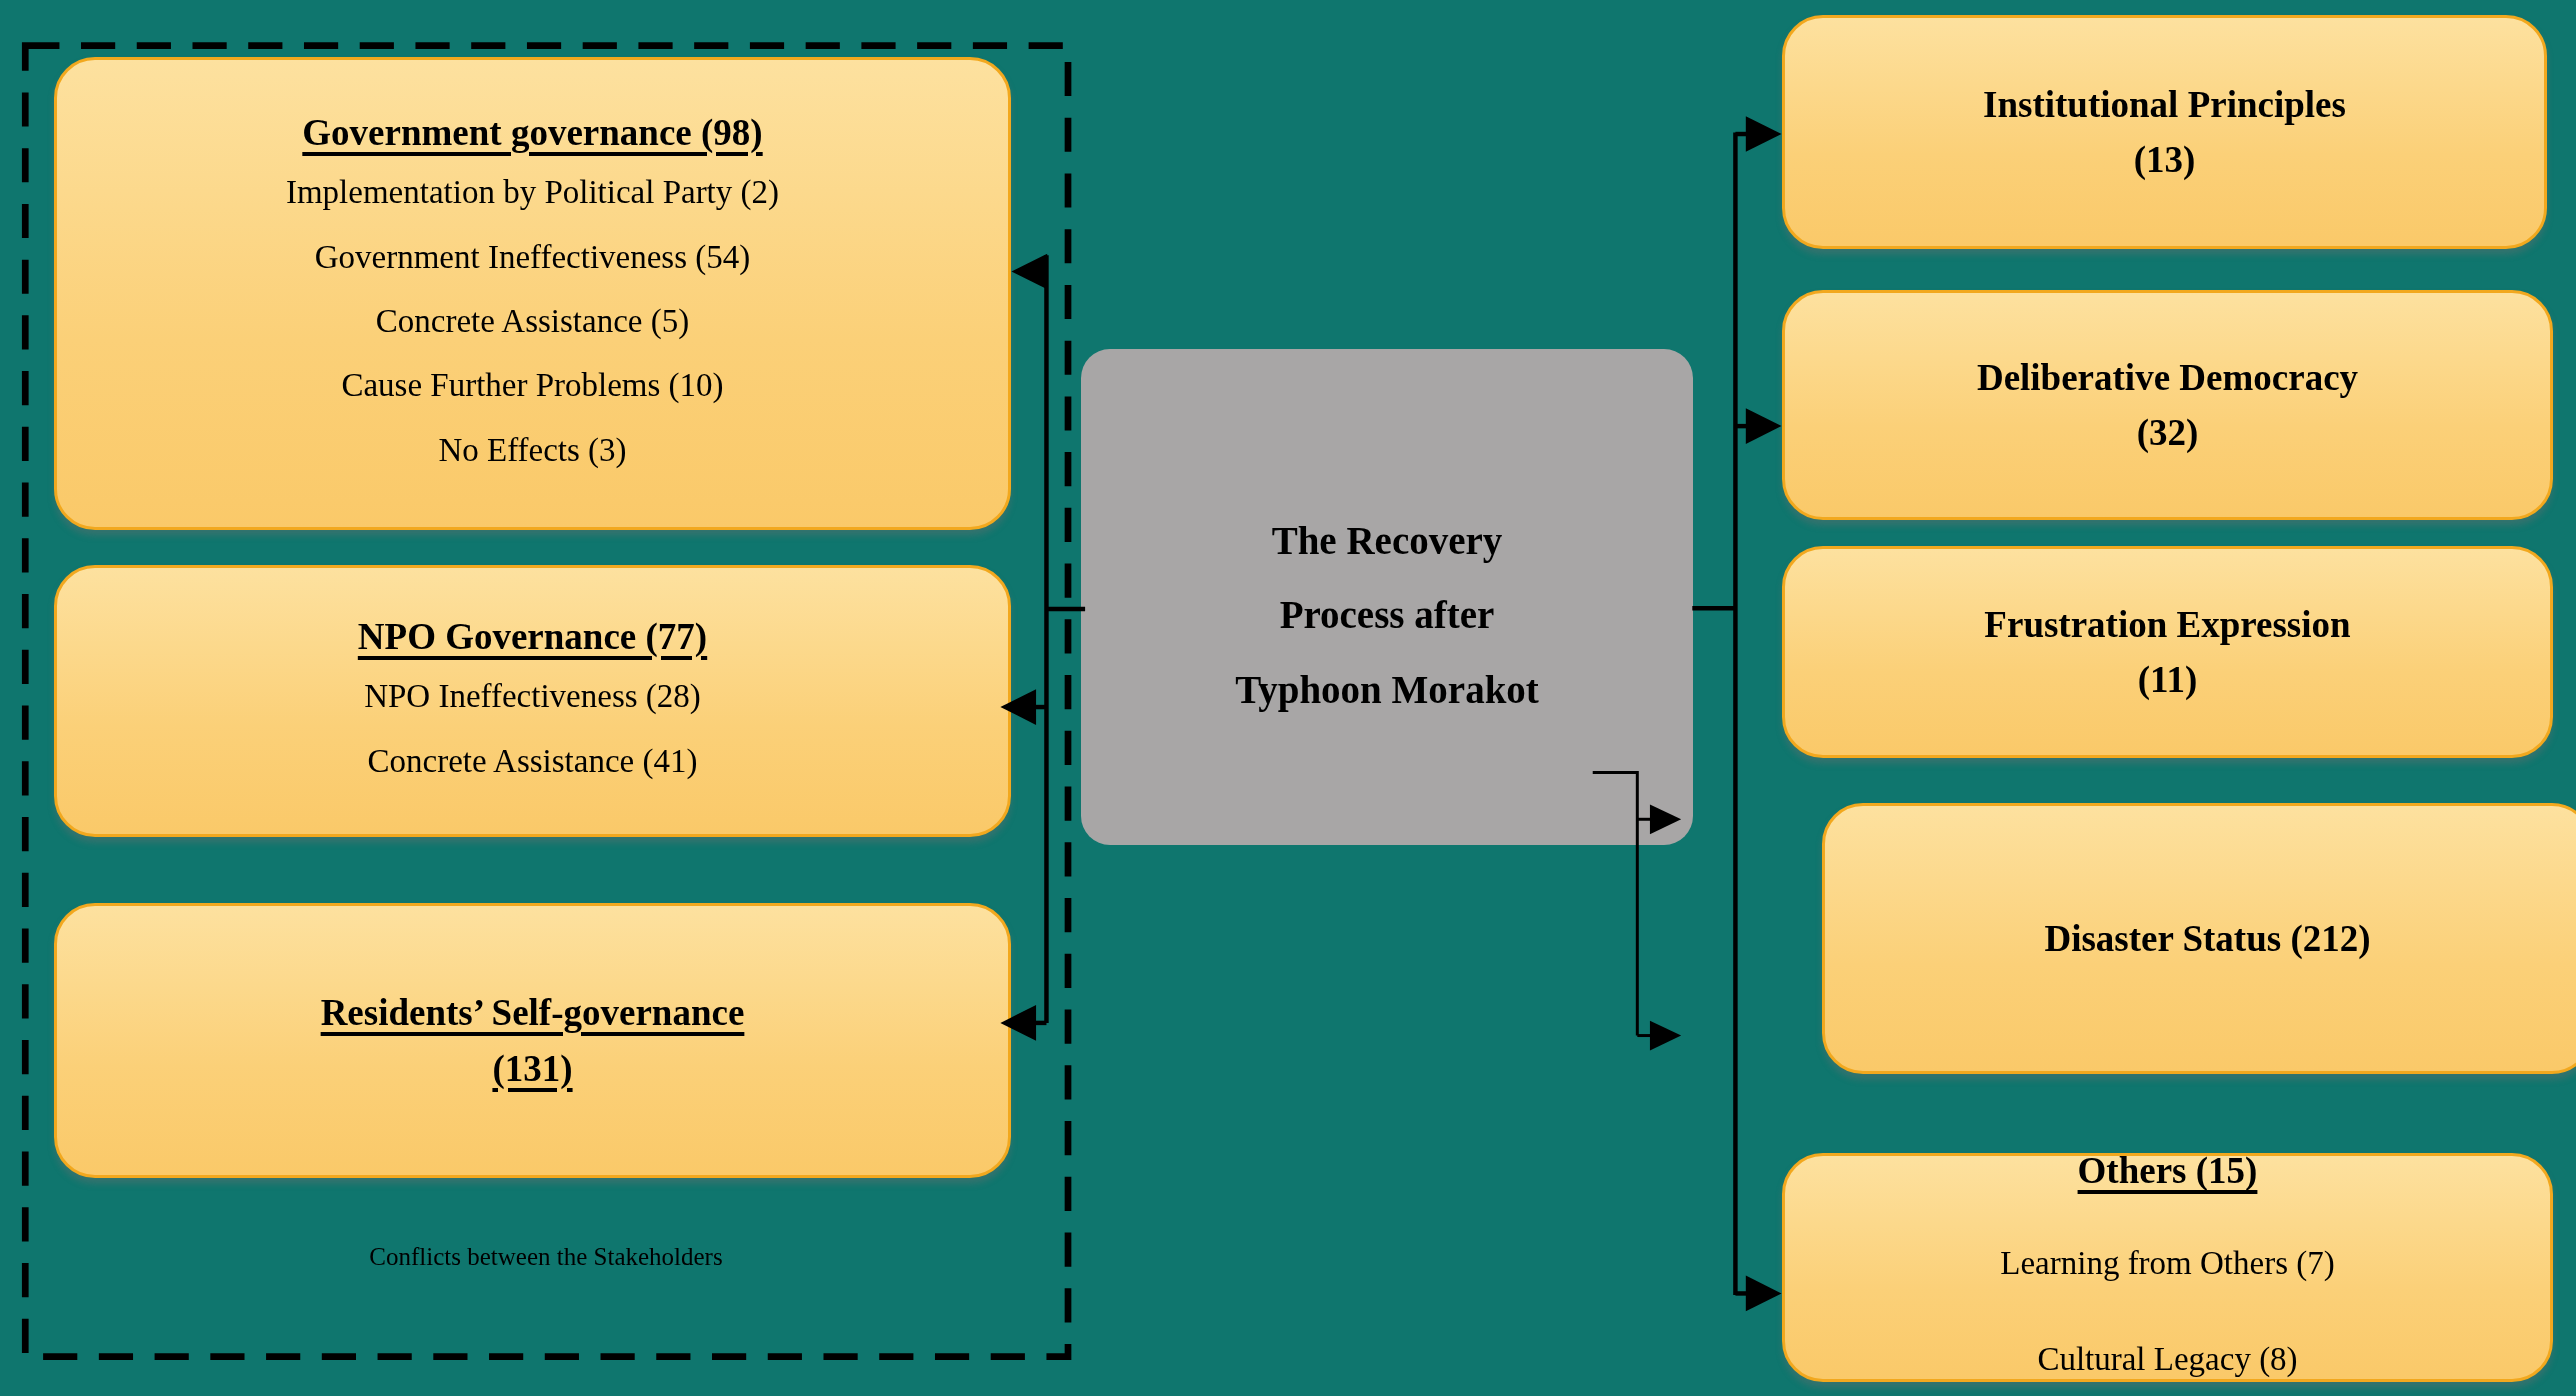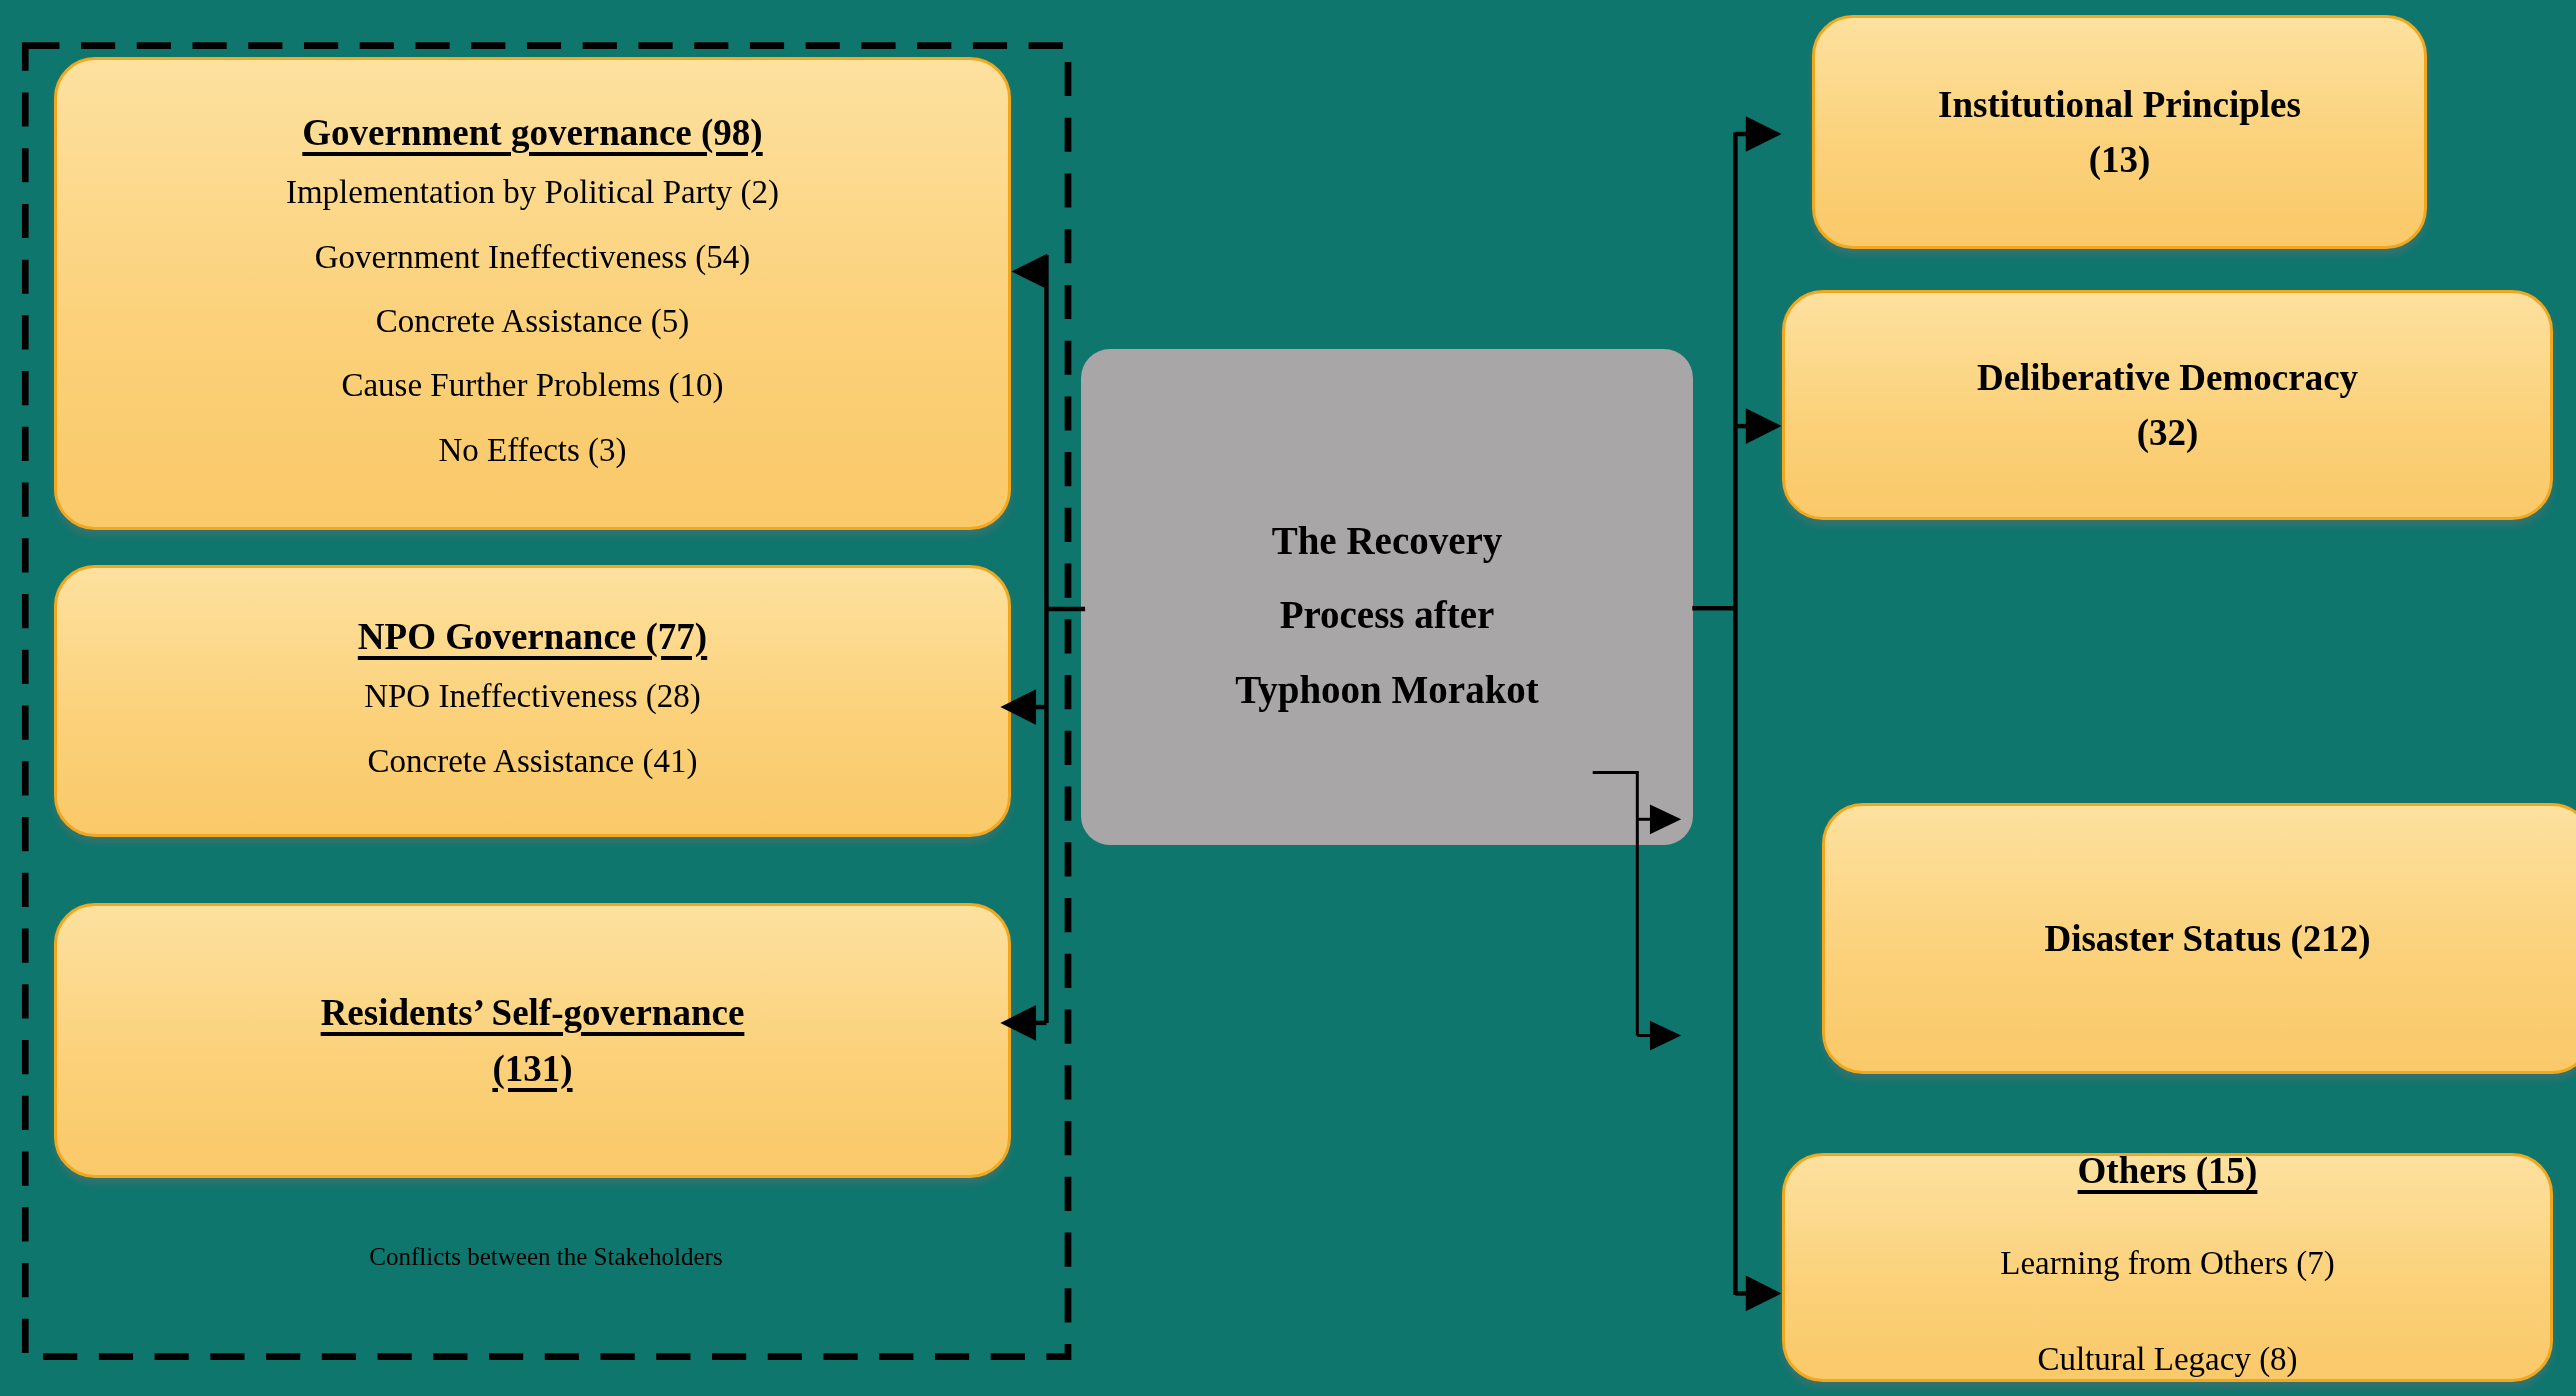--- a/index.html
+++ b/index.html
@@ -37,21 +37,21 @@
   .gray-box .gline{font-weight:bold;font-size:39px;line-height:1.9;white-space:pre;}
   .panel-label{
     position:absolute;left:24px;top:1243px;width:1044px;
     text-align:center;font-weight:normal;font-size:25px;z-index:2;
   }
   
   .b-l1{left:54px;top:57px;width:957px;height:473px;}
   .b-l2{left:54px;top:565px;width:957px;height:272px;}
   .b-l3{left:54px;top:903px;width:957px;height:275px;}
   
-  .b-r1{left:1782px;top:15px;width:615px;height:234px;margin-left:30px;}
+  .b-r1{left:1782px;top:15px;width:765px;height:234px;}
   .b-r2{left:1782px;top:290px;width:771px;height:230px;}
   .b-r3{left:1782px;top:546px;width:771px;height:212px;}
   .b-r4{left:1782px;top:803px;width:771px;height:271px;margin-left:40px;}
   .b-r5{left:1782px;top:1153px;width:771px;height:229px;gap:32px;}
 </style>
 </head>
 <body>
 
 <div class="canvas">
 
@@ -127,20 +127,24 @@
   <div class="node b-r1">
     <div class="title">Institutional Principles</div>
     <div class="title">(13)</div>
   </div>
 
   <div class="node b-r2">
     <div class="title">Deliberative Democracy</div>
     <div class="title">(32)</div>
   </div>
 
+  <div class="node b-r3">
+    <div class="title">Frustration Expression</div>
+    <div class="title">(11)</div>
+  </div>
 
   <div class="node b-r4">
     <div class="title">Disaster Status (212)</div>
   </div>
 
   <div class="node b-r5">
     <div class="title u">Others (15)</div>
     <div class="item">Learning from Others (7)</div>
     <div class="item">Cultural Legacy (8)</div>
   </div>

